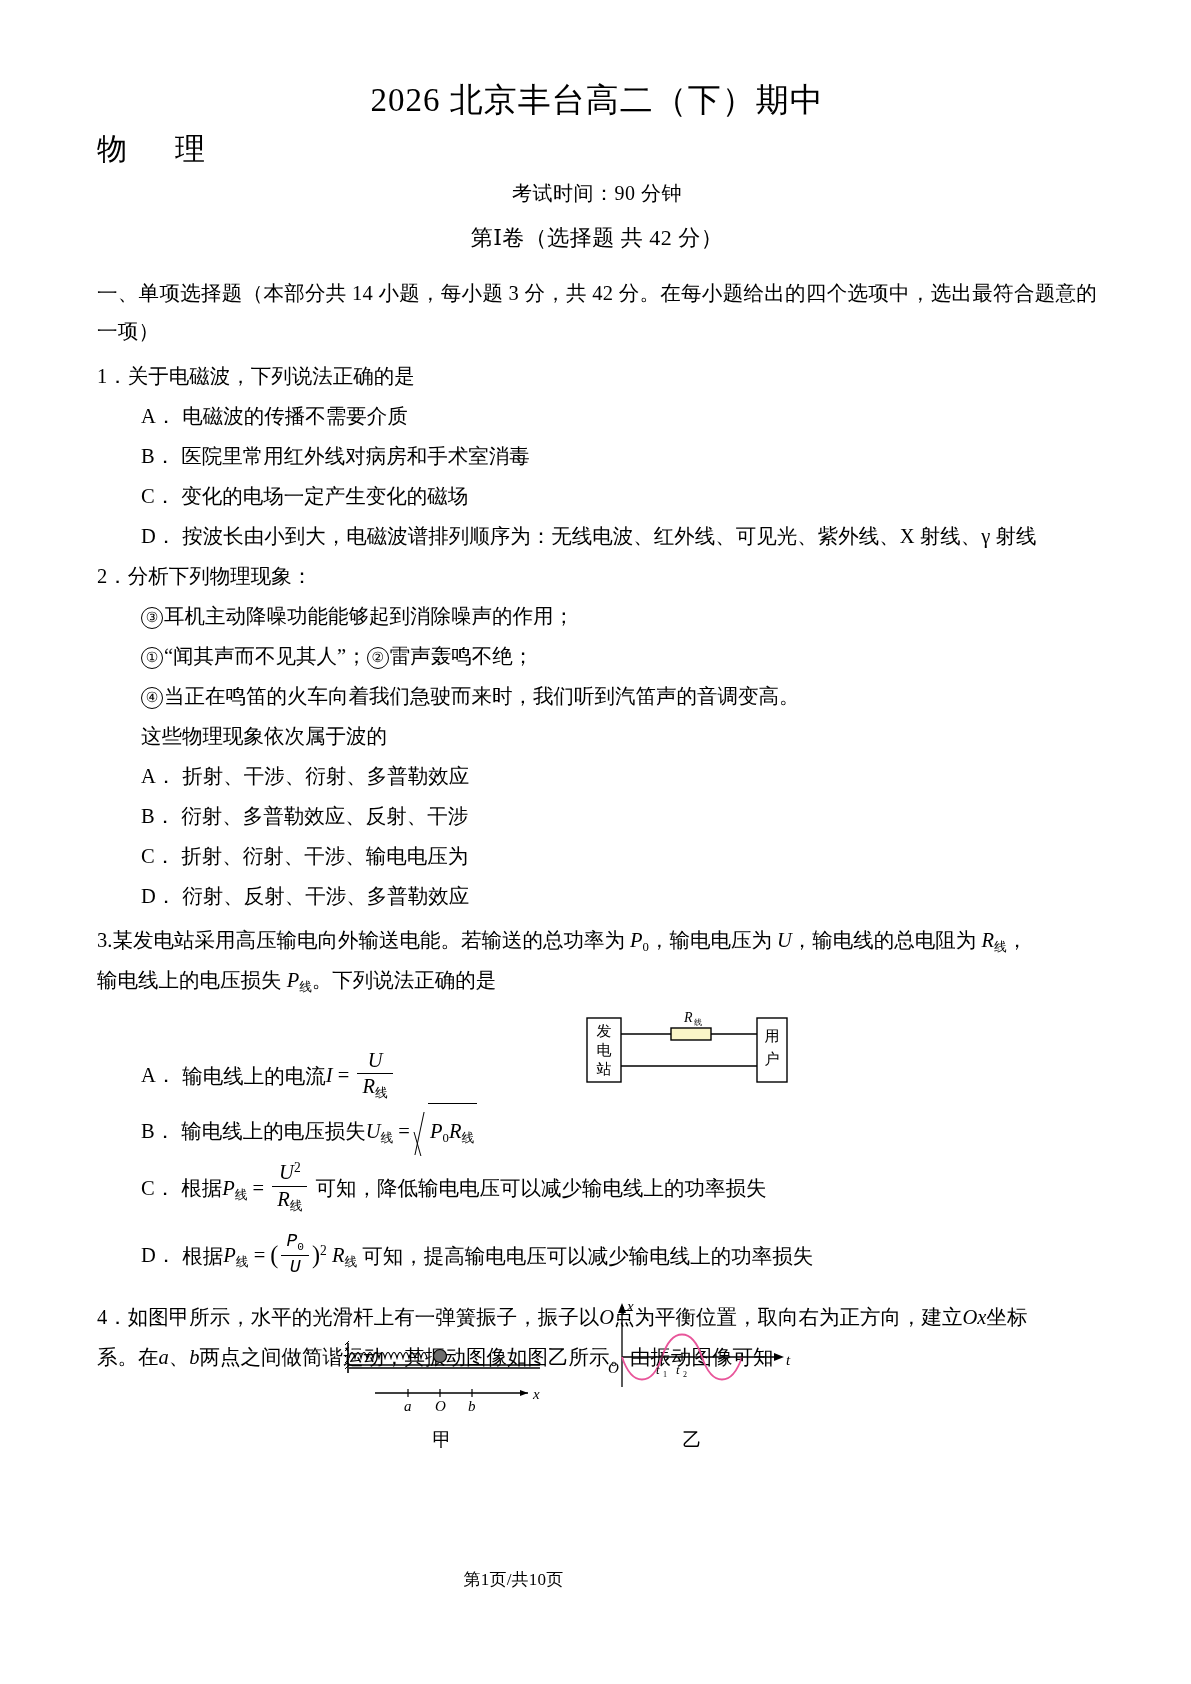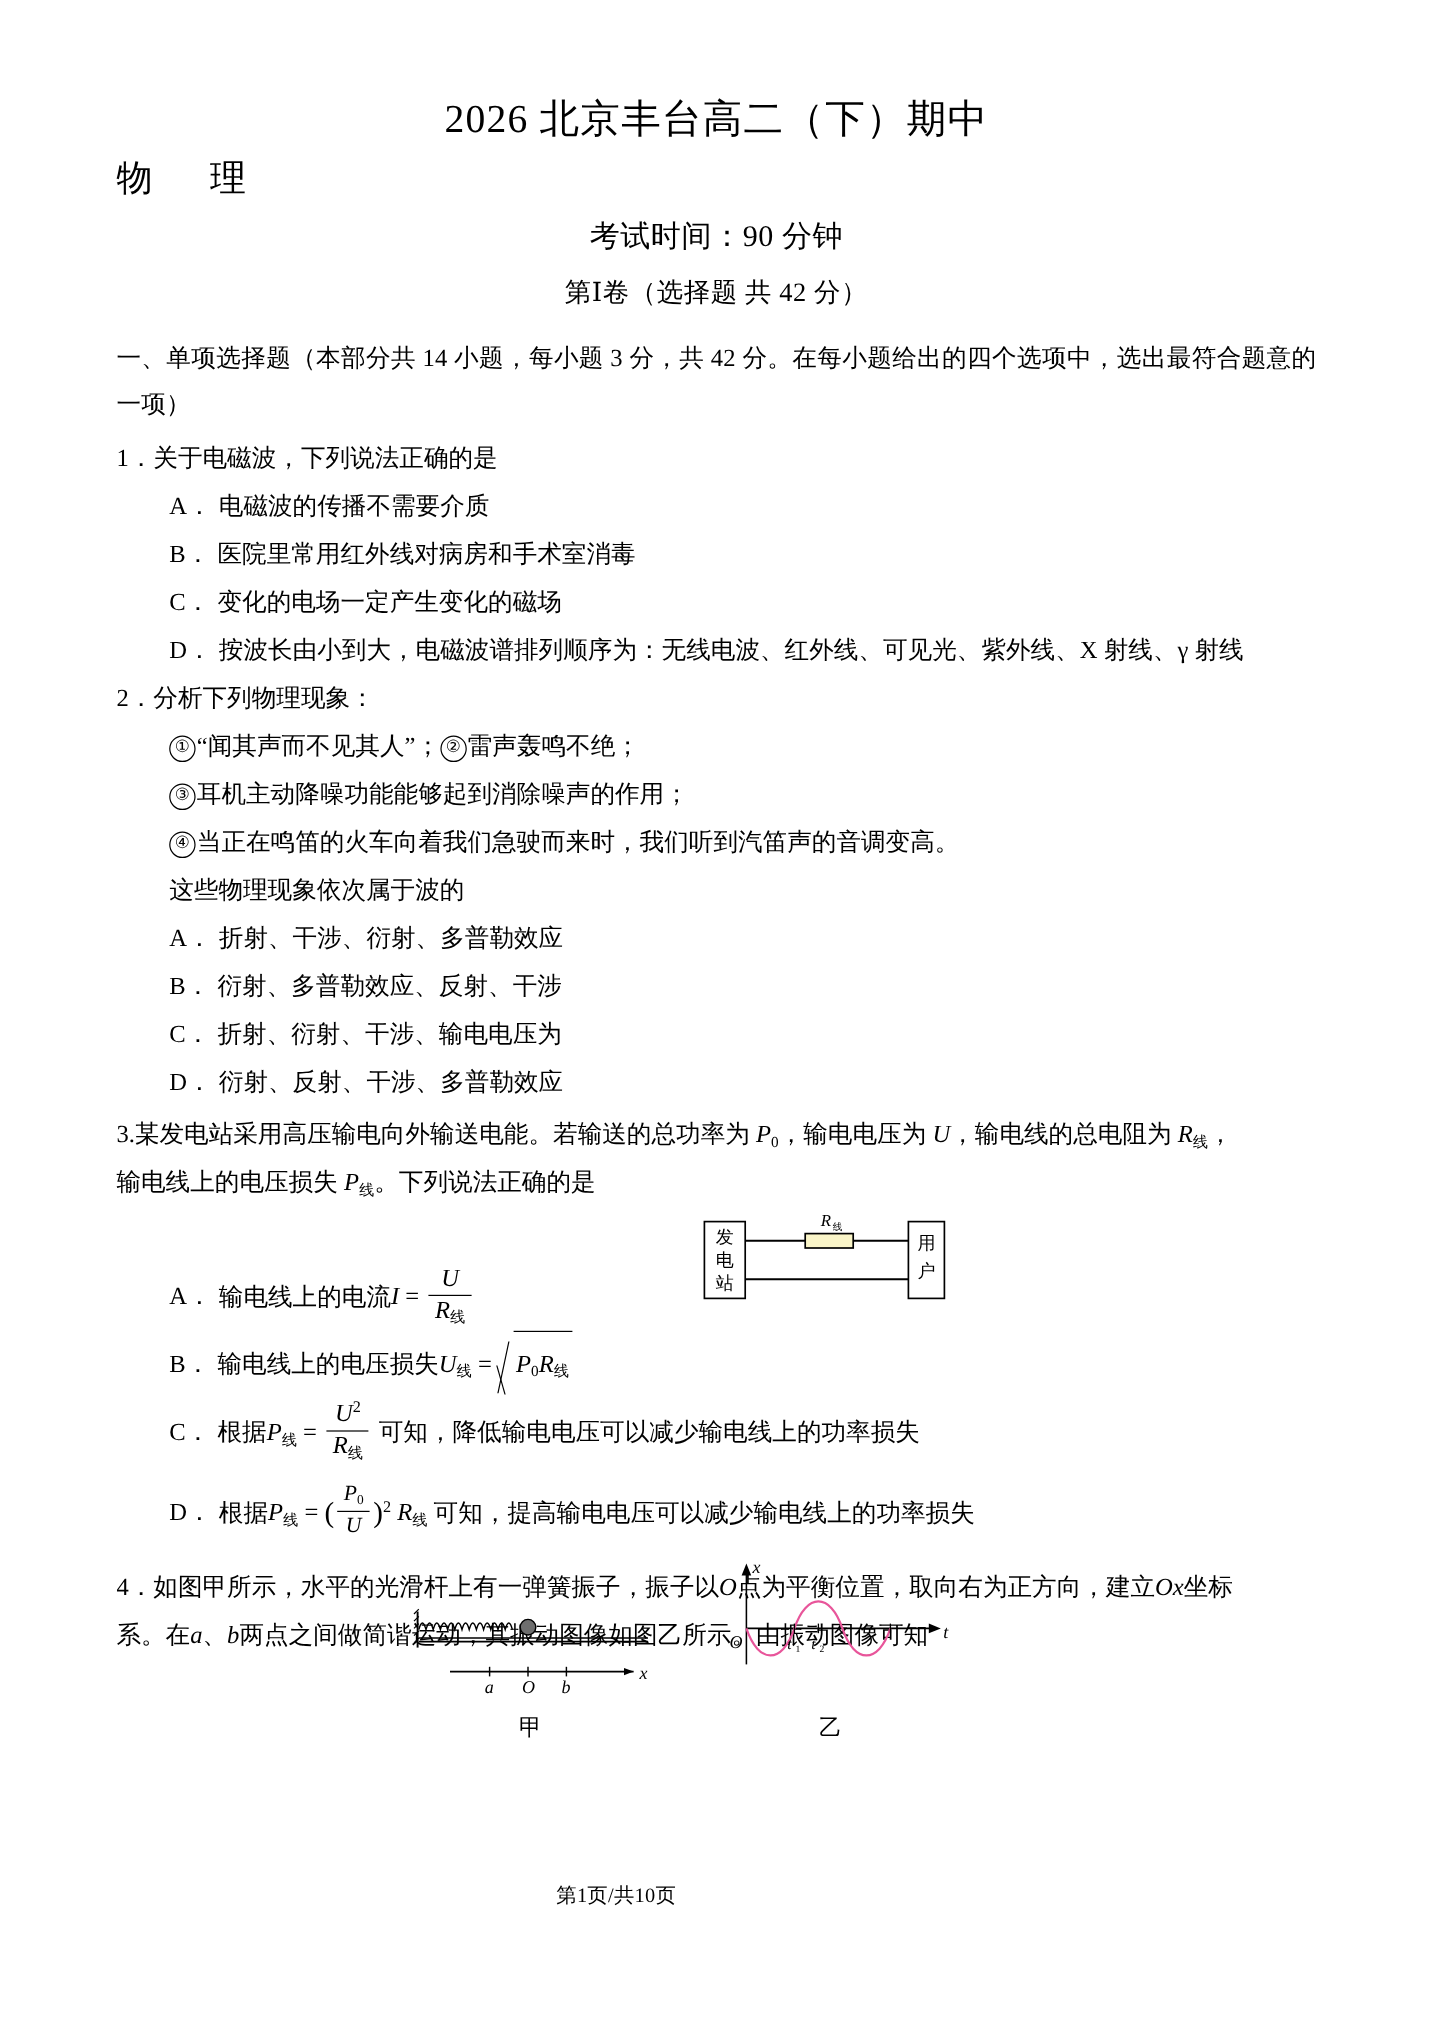--- a/index.html
+++ b/index.html
@@ -42,21 +42,21 @@
   .doc-subject {
     text-align: left;
     font-size: 30px;
     line-height: 1.4;
     margin: 6px 0 10px 0;
     letter-spacing: 2px;
   }
   .doc-subject .gap { display:inline-block; width: 46px; }
   .doc-duration {
     text-align: center;
-    font-size: 25px;
+    font-size: 20px;
     margin: 10px 0 16px 0;
     letter-spacing: 0.5px;
     font-family: Liberation Serif, serif;
   }
   .section-title {
     text-align: center;
     font-size: 22px;
     margin: 0 0 22px 0;
     letter-spacing: 0.5px;
   }
@@ -129,21 +129,21 @@
     display: block;
     padding: 0 5px 1px 5px;
     border-bottom: 1.2px solid #000;
     line-height: 1.15;
   }
   .frac .de {
     display: block;
     padding: 1px 5px 0 5px;
     line-height: 1.15;
   }
-  .frac.small { font-size: 0.88em; }
+  .frac.small { font-size: 0.88em; font-family: Liberation Mono, monospace; }
   .sqrt {
     display: inline-block;
     position: relative;
     padding-left: 12px;
     margin-left: 1px;
   }
   .sqrt::before {
     content: "";
     position: absolute;
     left: 3px; top: 16%;
@@ -241,24 +241,24 @@
       <div class="opt">
         <span class="lbl">D．</span><span>按波长由小到大，电磁波谱排列顺序为：无线电波、红外线、可见光、紫外线、X 射线、γ 射线</span>
       </div>
     </div>
 
     <div class="q">
       <div class="q-stem">
         <span class="num">2．</span><span>分析下列物理现象：</span>
       </div>
       <div class="sub-item">
+        <span class="circled">③</span><span>耳机主动降噪功能能够起到消除噪声的作用；</span>
+      </div>
+      <div class="sub-item">
         <span class="circled">①</span><span>“闻其声而不见其人”；</span><span class="circled">②</span><span>雷声轰鸣不绝；</span>
-      </div>
-      <div class="sub-item">
-        <span class="circled">③</span><span>耳机主动降噪功能能够起到消除噪声的作用；</span>
       </div>
       <div class="sub-item">
         <span class="circled">④</span><span>当正在鸣笛的火车向着我们急驶而来时，我们听到汽笛声的音调变高。</span>
       </div>
       <div class="plain-line">这些物理现象依次属于波的</div>
       <div class="opt">
         <span class="lbl">A．</span><span>折射、干涉、衍射、多普勒效应</span>
       </div>
       <div class="opt">
         <span class="lbl">B．</span><span>衍射、多普勒效应、反射、干涉</span>

